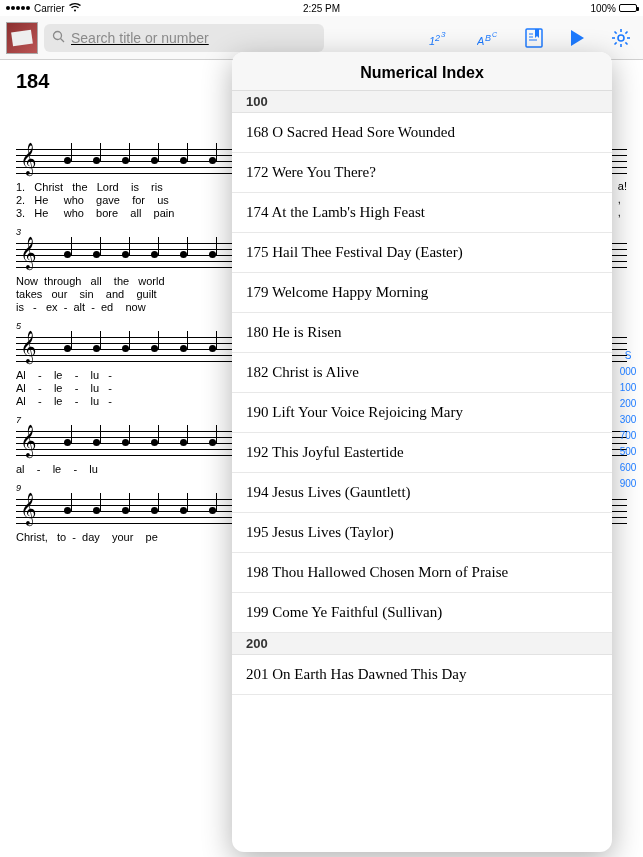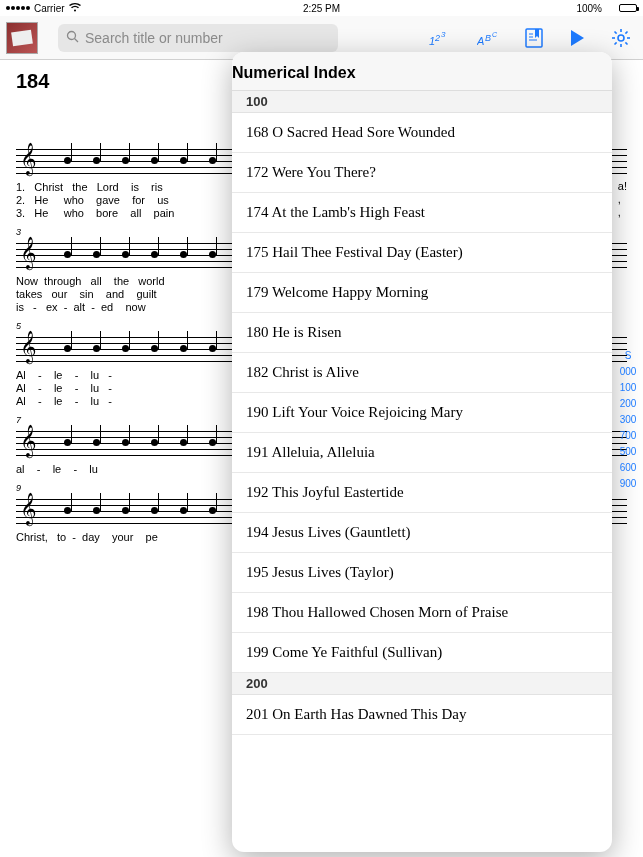--- a/index.html
+++ b/index.html
@@ -14,34 +14,35 @@
   .status-bar {
     height: 16px;
     background: #fff;
     display: flex; align-items: center;
     font-size: 10px; color: #000;
     padding: 0 6px;
     position: relative;
   }
   .status-left { flex: 0 0 auto; display: flex; align-items: center; gap: 4px; }
   .status-center { position: absolute; left: 50%; transform: translateX(-50%); font-weight: 500; }
-  .status-right { margin-left: auto; display: flex; align-items: center; gap: 17px; }
+  .status-right { margin-left: auto; display: flex; align-items: center; gap: 3px; }
   .dots { display: flex; gap: 1px; }
   .dot { width: 4px; height: 4px; border-radius: 50%; background: #000; }
   .battery { width: 18px; height: 8px; border: 1px solid #000; border-radius: 2px; position: relative; }
   .battery::after { content:''; position:absolute; right:-3px; top:2px; width:2px; height:4px; background:#000; border-radius:0 1px 1px 0; }
   .battery-fill { background:#000; height:100%; width:100%; }
   
   .toolbar {
     height: 44px;
     background: #f9f9f9;
     border-bottom: 1px solid #d0d0d0;
     display: flex; align-items: center;
     padding: 0 6px;
-    gap: 20px;
+    gap: 6px;
+    text-decoration: underline;
   }
   .thumb {
     width: 32px; height: 32px;
     background: linear-gradient(135deg,#8b2f2f,#b55);
     border: 1px solid #aaa;
     display:flex; align-items:center; justify-content:center;
   }
   .thumb-inner { width:20px; height:14px; background:#eee; transform: rotate(-8deg); }
   .search {
     flex: 1 1 auto;
@@ -99,20 +100,21 @@
   }
   .popover::before {
     content:'';
     position:absolute;
     top:-8px; left:160px;
     border:9px solid transparent;
     border-bottom-color:#f7f7f7;
   }
   .popover-header {
     padding: 12px 0 8px;
+    text-align: center;
     font-weight: 600;
     font-size: 16px;
     border-bottom: 1px solid #ddd;
     background:#f7f7f7;
   }
   .section-header {
     background: #f3f3f3;
     font-size: 13px; font-weight:600;
     padding: 3px 14px;
     border-bottom: 1px solid #e2e2e2;
@@ -336,21 +338,20 @@
   <div class="index-list" id="index-list">
       <div class="section-header">100</div>
       <div class="index-item">168 O Sacred Head Sore Wounded</div>
       <div class="index-item">172 Were You There?</div>
       <div class="index-item">174 At the Lamb's High Feast</div>
       <div class="index-item">175 Hail Thee Festival Day (Easter)</div>
       <div class="index-item">179 Welcome Happy Morning</div>
       <div class="index-item">180 He is Risen</div>
       <div class="index-item">182 Christ is Alive</div>
       <div class="index-item">190 Lift Your Voice Rejoicing Mary</div>
-      <div class="index-item">191 Alleluia, Alleluia</div>
       <div class="index-item">192 This Joyful Eastertide</div>
       <div class="index-item">194 Jesus Lives (Gauntlett)</div>
       <div class="index-item">195 Jesus Lives (Taylor)</div>
       <div class="index-item">198 Thou Hallowed Chosen Morn of Praise</div>
       <div class="index-item">199 Come Ye Faithful (Sullivan)</div>
       <div class="section-header">200</div>
       <div class="index-item">201 On Earth Has Dawned This Day</div>
     </div>
 </div>
 

